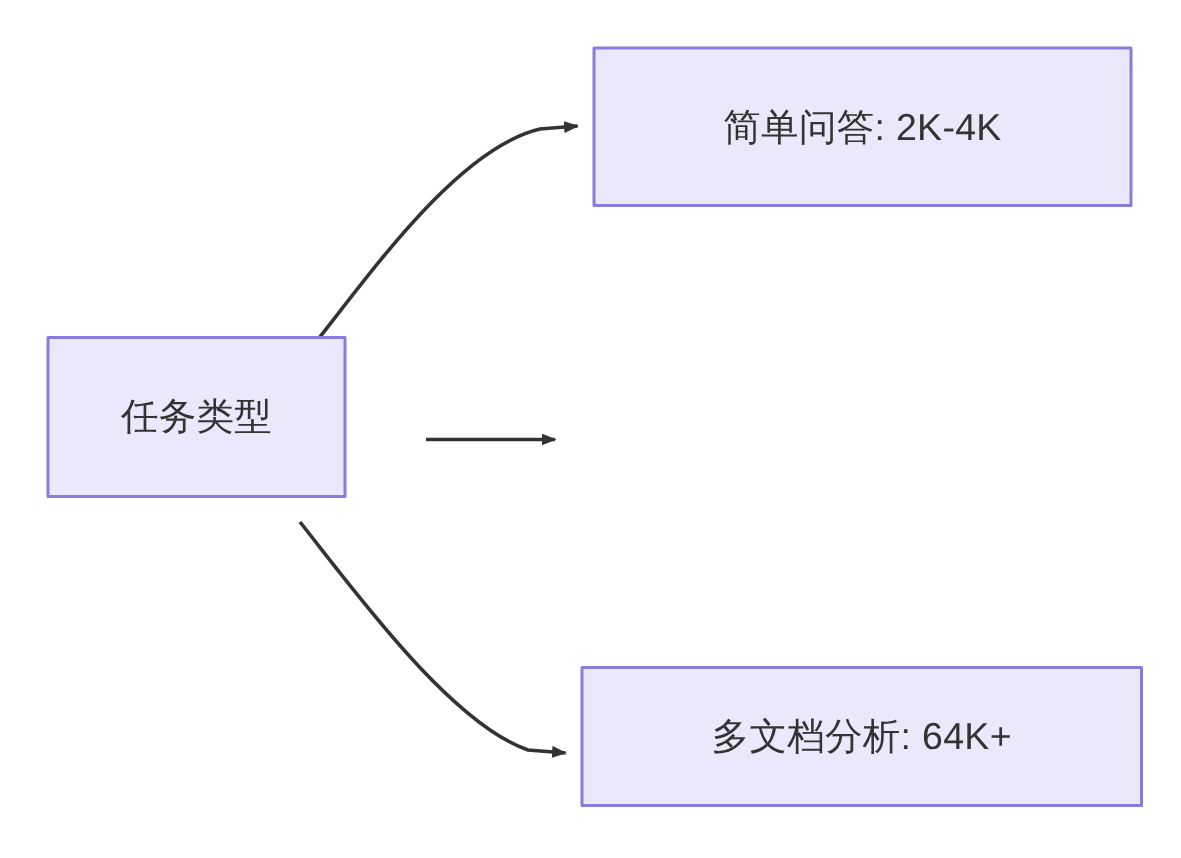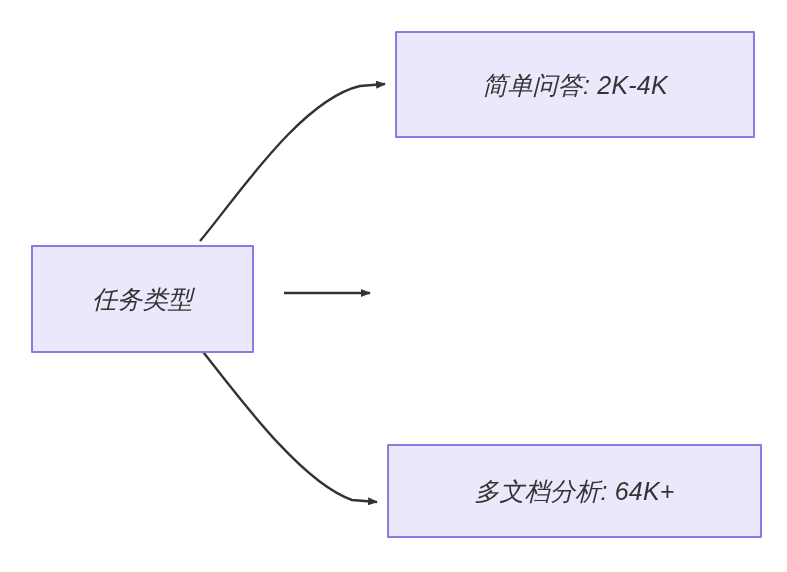--- a/index.html
+++ b/index.html
@@ -29,34 +29,33 @@
   }
   .node {
     position: absolute;
     box-sizing: border-box;
     background: #eae8fa;
     border: 2px solid #8d7ae0;
     border-radius: 1px;
     display: flex;
     align-items: center;
     justify-content: center;
-    font-style: italic;
   }
   .node-label {
     color: #333333;
     font-size: 25px;
     line-height: 1.2;
     letter-spacing: 0.2px;
     white-space: nowrap;
     text-align: center;
   }
   #node-source {
     left: 31px;
-    top: 245px;
-    width: 223px;
+    top: 224px;
+    width: 200px;
     height: 108px;
   }
   #node-simple-qa {
     left: 395px;
     top: 31px;
     width: 360px;
     height: 107px;
   }
   #node-doc-summary {
     left: 380px;

